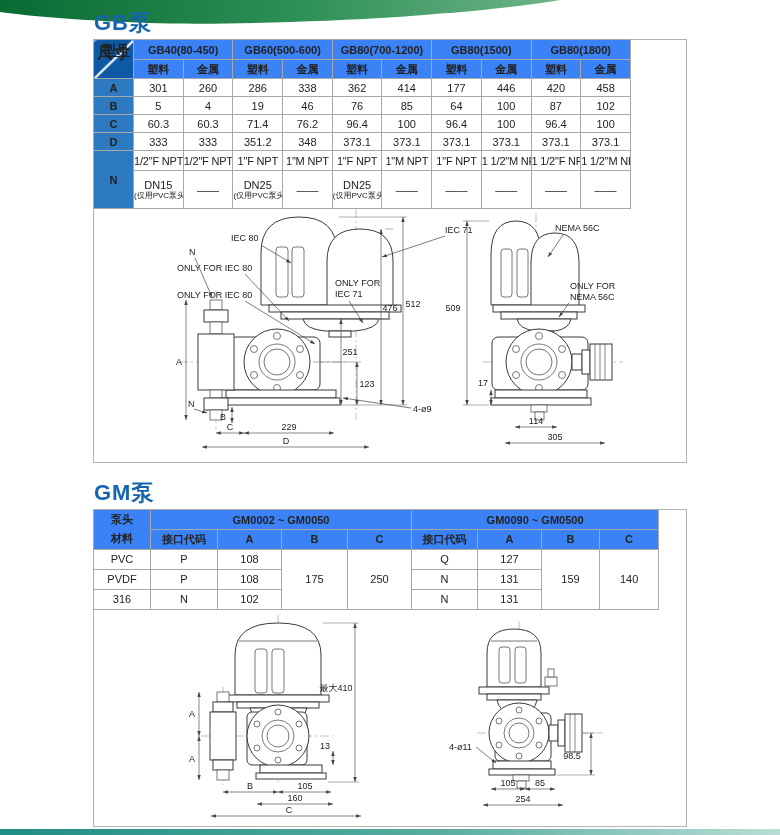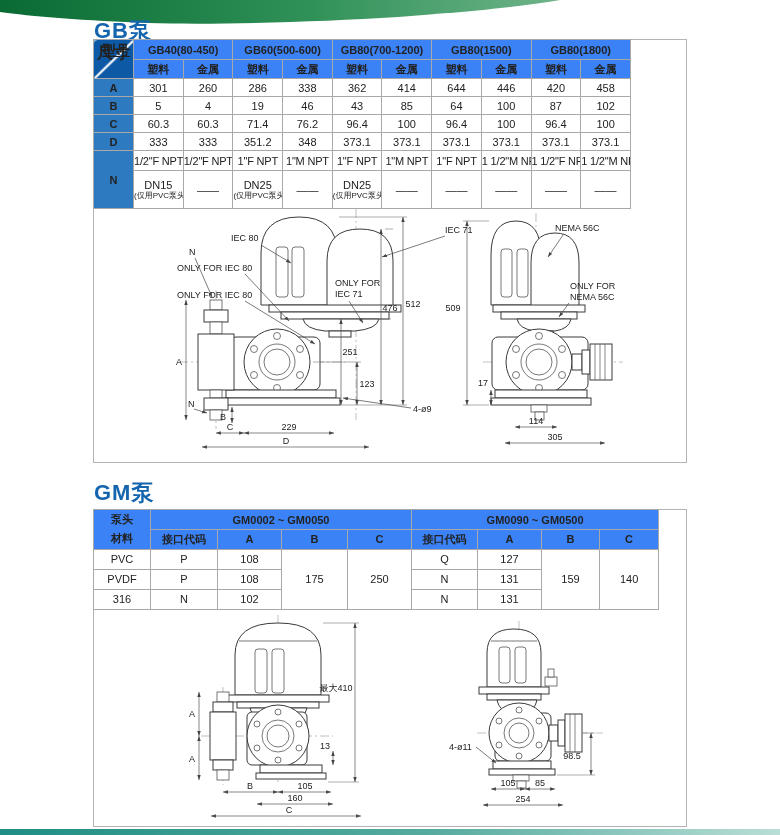--- a/index.html
+++ b/index.html
@@ -46,21 +46,21 @@
   <defs>
     <linearGradient id="grn" x1="0" y1="0" x2="1" y2="0">
       <stop offset="0" stop-color="#0a6a33"></stop>
       <stop offset="0.55" stop-color="#2f9157"></stop>
       <stop offset="1" stop-color="#6fb489"></stop>
     </linearGradient>
   </defs>
   <path d="M0,0 L560,0 C520,7 468,12 398,17 C318,22 218,25 148,23 C88,21 28,16 0,12 Z" fill="url(#grn)"></path>
 </svg>
 
-<div class="title" style="left:94px; top:16px;">GB泵</div>
+<div class="title" style="left:94px; top:8px;">GB泵</div>
 <div class="frame" style="left:93px; top:39px; width:594px; height:424px;"></div>
 
 <table class="spec" style="left:93px; top:39px; width:537px;">
   <colgroup>
     <col style="width:40px">
       <col style="width:49.7px">
       <col style="width:49.7px">
       <col style="width:49.7px">
       <col style="width:49.7px">
       <col style="width:49.7px">
@@ -95,32 +95,32 @@
     <td class="hd">金属</td>
   </tr>
   <tr class="h18">
     <td class="rl">A</td>
     <td>301</td>
     <td>260</td>
     <td>286</td>
     <td>338</td>
     <td>362</td>
     <td>414</td>
-    <td>644</td>
+    <td>177</td>
     <td>446</td>
     <td>420</td>
     <td>458</td>
   </tr>
   <tr class="h18">
     <td class="rl">B</td>
     <td>5</td>
     <td>4</td>
     <td>19</td>
     <td>46</td>
-    <td>43</td>
+    <td>76</td>
     <td>85</td>
     <td>64</td>
     <td>100</td>
     <td>87</td>
     <td>102</td>
   </tr>
   <tr class="h18">
     <td class="rl">C</td>
     <td>60.3</td>
     <td>60.3</td>

